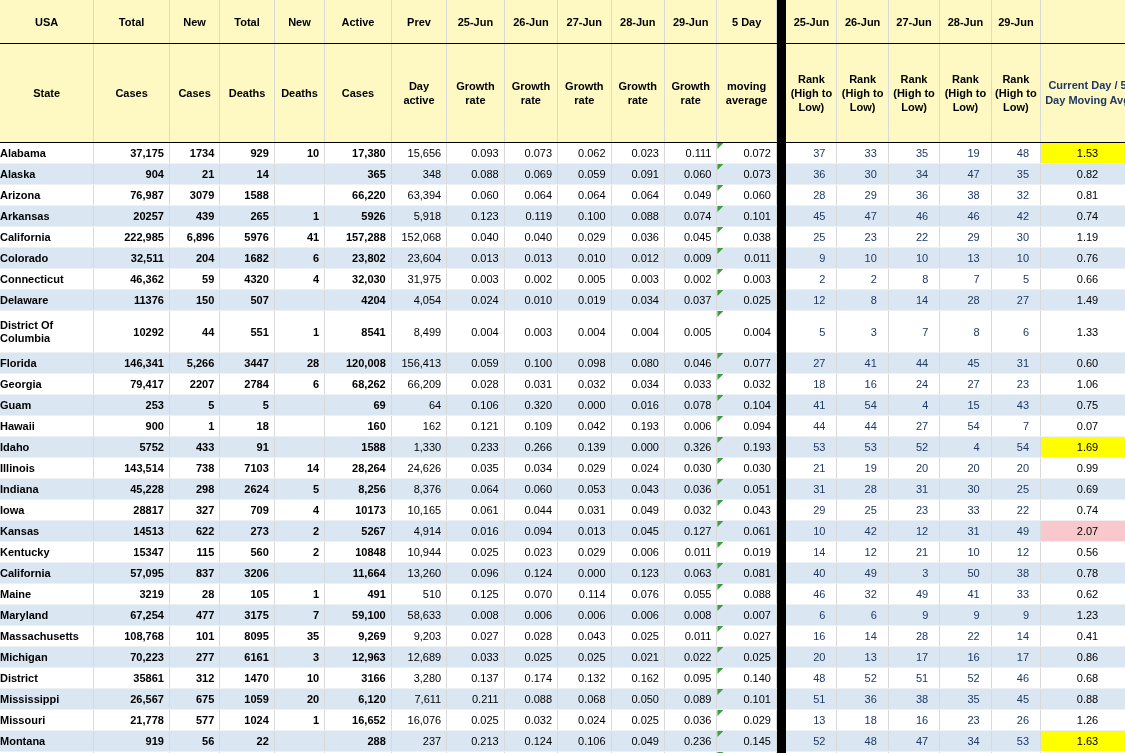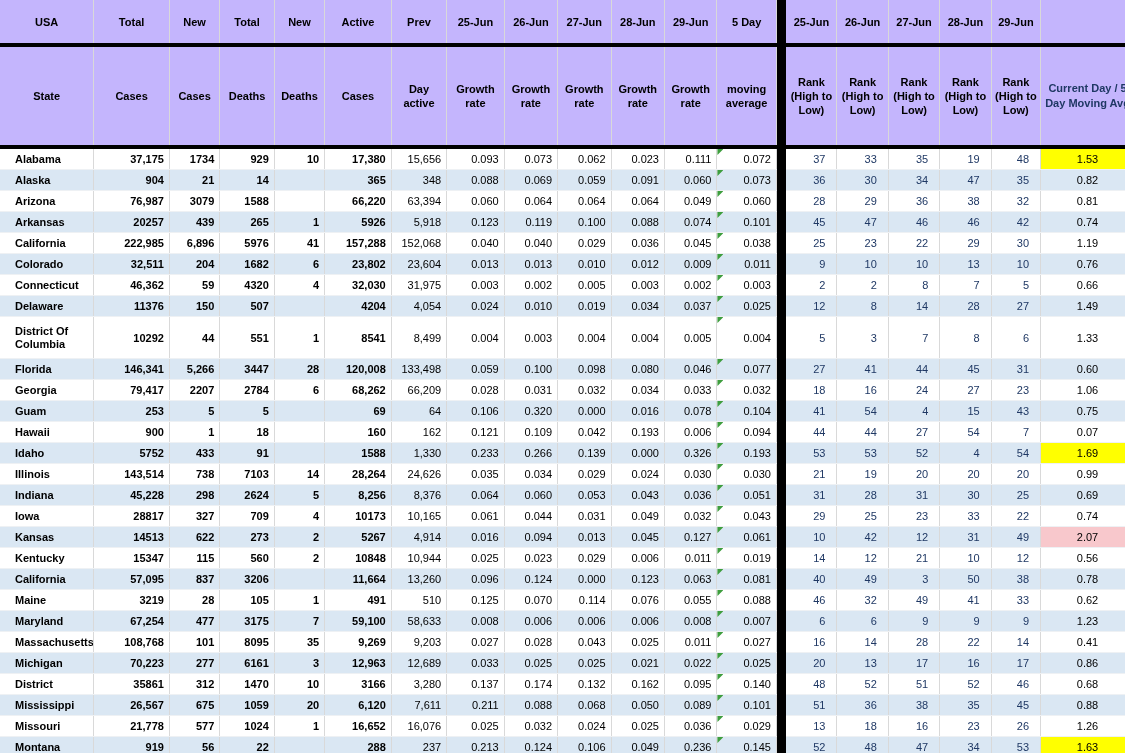--- a/index.html
+++ b/index.html
@@ -4,32 +4,32 @@
 <style>
   html,body{margin:0;padding:0;}
   .sheet{
     position:relative;width:1125px;height:753px;overflow:hidden;background:#fff;
     font-family:"Liberation Sans",sans-serif;
   }
   table{border-collapse:collapse;table-layout:fixed;width:1135px;}
   th,td{font-size:11px;overflow:hidden;}
   th{
     font-weight:bold;text-align:center;vertical-align:middle;
-    border-right:1px solid #d9d9d9;border-bottom:4px solid #000000;
-    background:#c4b5fd;color:#000;padding:0 2px;line-height:14px;white-space:normal;
+    border-right:1px solid #d9d9d9;border-bottom:1px solid #000000;
+    background:#fef9c3;color:#000;padding:0 2px;line-height:14px;white-space:normal;
   }
   thead tr.hrow1 th{height:43px;}
   thead tr.hrow2 th{height:98px;}
   td{
     border-right:1px solid #d9d9d9;border-bottom:1px solid #eef1f4;
     text-align:right;white-space:nowrap;color:#000;height:20px;
     padding:0 5px 0 2px;vertical-align:middle;
   }
   tr.tall td{height:41px;}
-  td.state{text-align:left;font-weight:bold;white-space:normal;line-height:13px;padding-left:15px;}
+  td.state{text-align:left;font-weight:bold;white-space:normal;line-height:13px;padding-left:0;}
   td.b{font-weight:bold;}
   td.rank{color:var(--rank-text,#1F3864);padding-right:11px;}
   td.avg5{position:relative;}
   td.ratio{text-align:center;padding:0 4px;}
   tbody tr:nth-child(even) td{background:var(--band,#DAE7F3);}
   th.divider,td.divider{background:var(--divider,#000) !important;border:none;padding:0;}
   td.hl-yellow{background:var(--yellow,#FFFF00) !important;}
   td.hl-pink{background:var(--pink,#F8C8CC) !important;}
   th.ratio-head{color:var(--ratio-head,#1F3864);line-height:15px;}
   .err-tri{
@@ -308,21 +308,21 @@
           <td class="rank">6</td>
           <td class="ratio">1.33</td>
         </tr>
         <tr>
           <td class="state">Florida</td>
           <td class="b">146,341</td>
           <td class="b">5,266</td>
           <td class="b">3447</td>
           <td class="b">28</td>
           <td class="b">120,008</td>
-          <td>133,498</td>
+          <td>156,413</td>
           <td>0.059</td>
           <td>0.100</td>
           <td>0.098</td>
           <td>0.080</td>
           <td>0.046</td>
           <td class="avg5">0.077<span class="err-tri"></span></td>
           <td class="divider"></td>
           <td class="rank">27</td>
           <td class="rank">41</td>
           <td class="rank">44</td>

